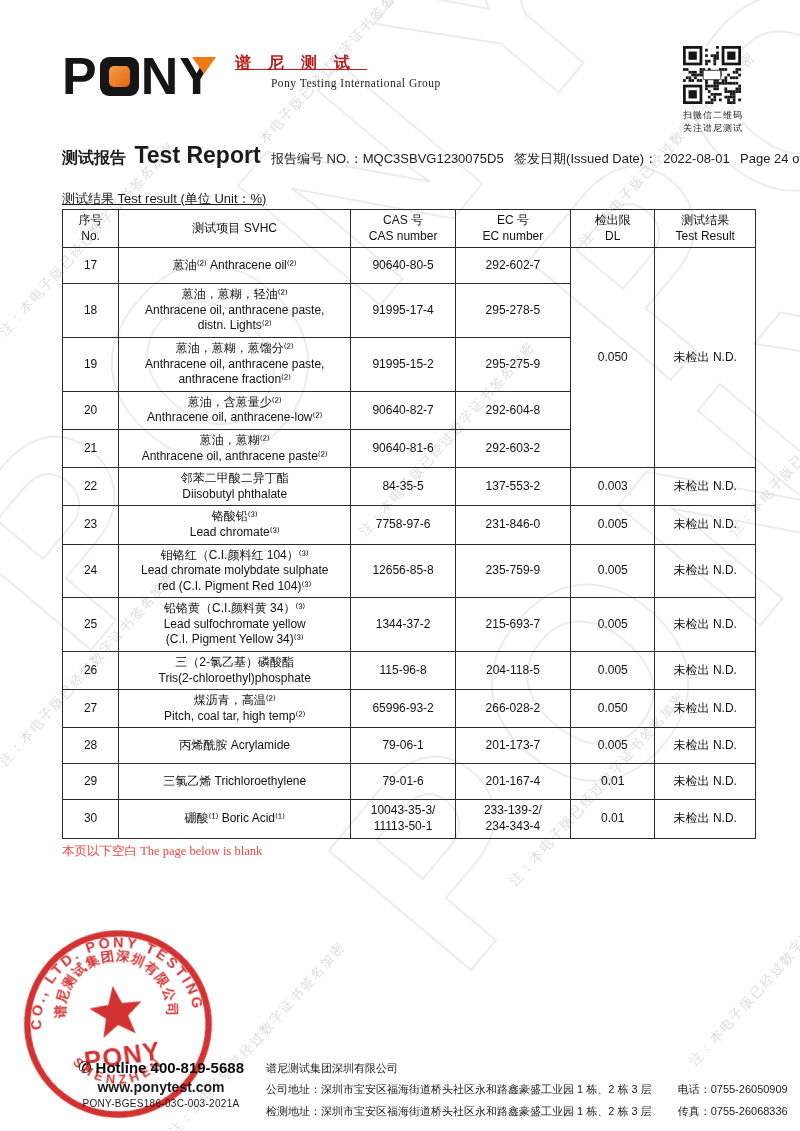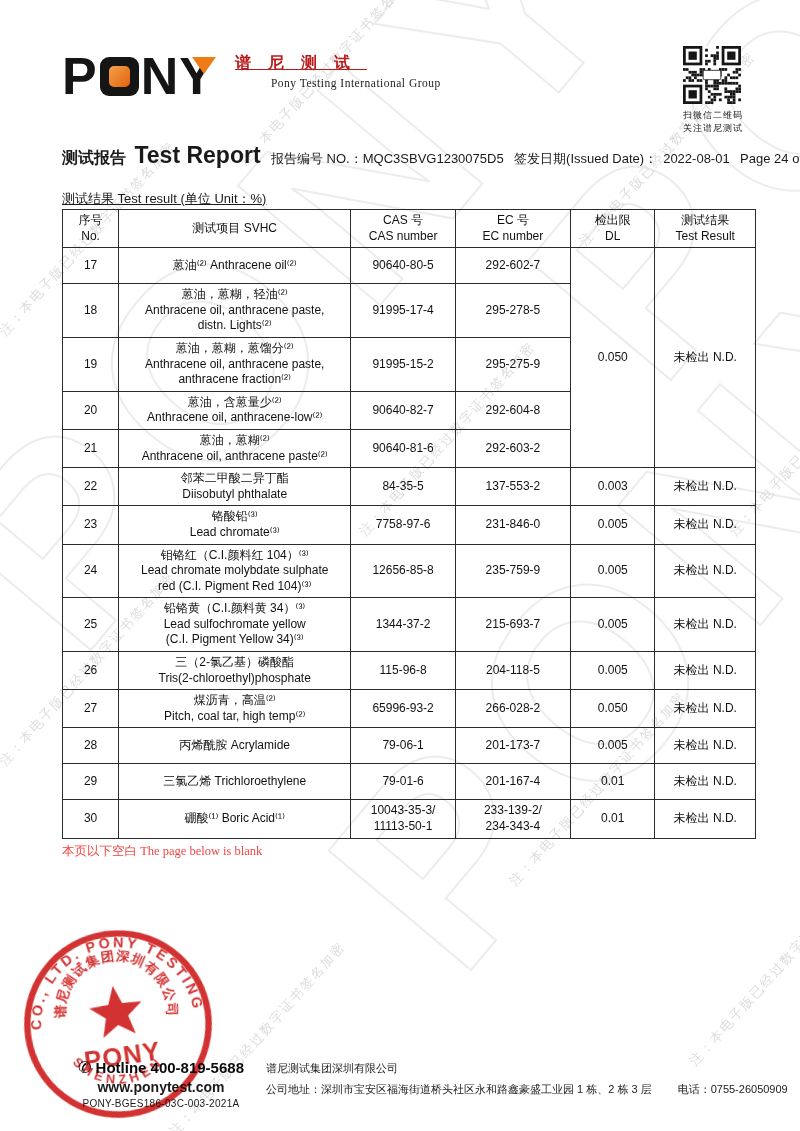--- a/index.html
+++ b/index.html
@@ -411,16 +411,19 @@
       </div>
       <div class="website">www.ponytest.com</div>
       <div class="doc-code">PONY-BGES186-03C-003-2021A</div>
     </div>
 
     <div class="company-block">
       <div>谱尼测试集团深圳有限公司</div>
       <div class="addr-line">
         <span>公司地址：</span><span>深圳市宝安区福海街道桥头社区永和路鑫豪盛工业园 1 栋、2 栋 3 层</span><span class="num">电话：</span><span>0755-26050909</span>
       </div>
+      <div class="addr-line">
+        <span>检测地址：</span><span>深圳市宝安区福海街道桥头社区永和路鑫豪盛工业园 1 栋、2 栋 3 层</span><span class="num">传真：</span><span>0755-26068336</span>
+      </div>
     </div>
 
   </div>
 </div>
 
 </body></html>

